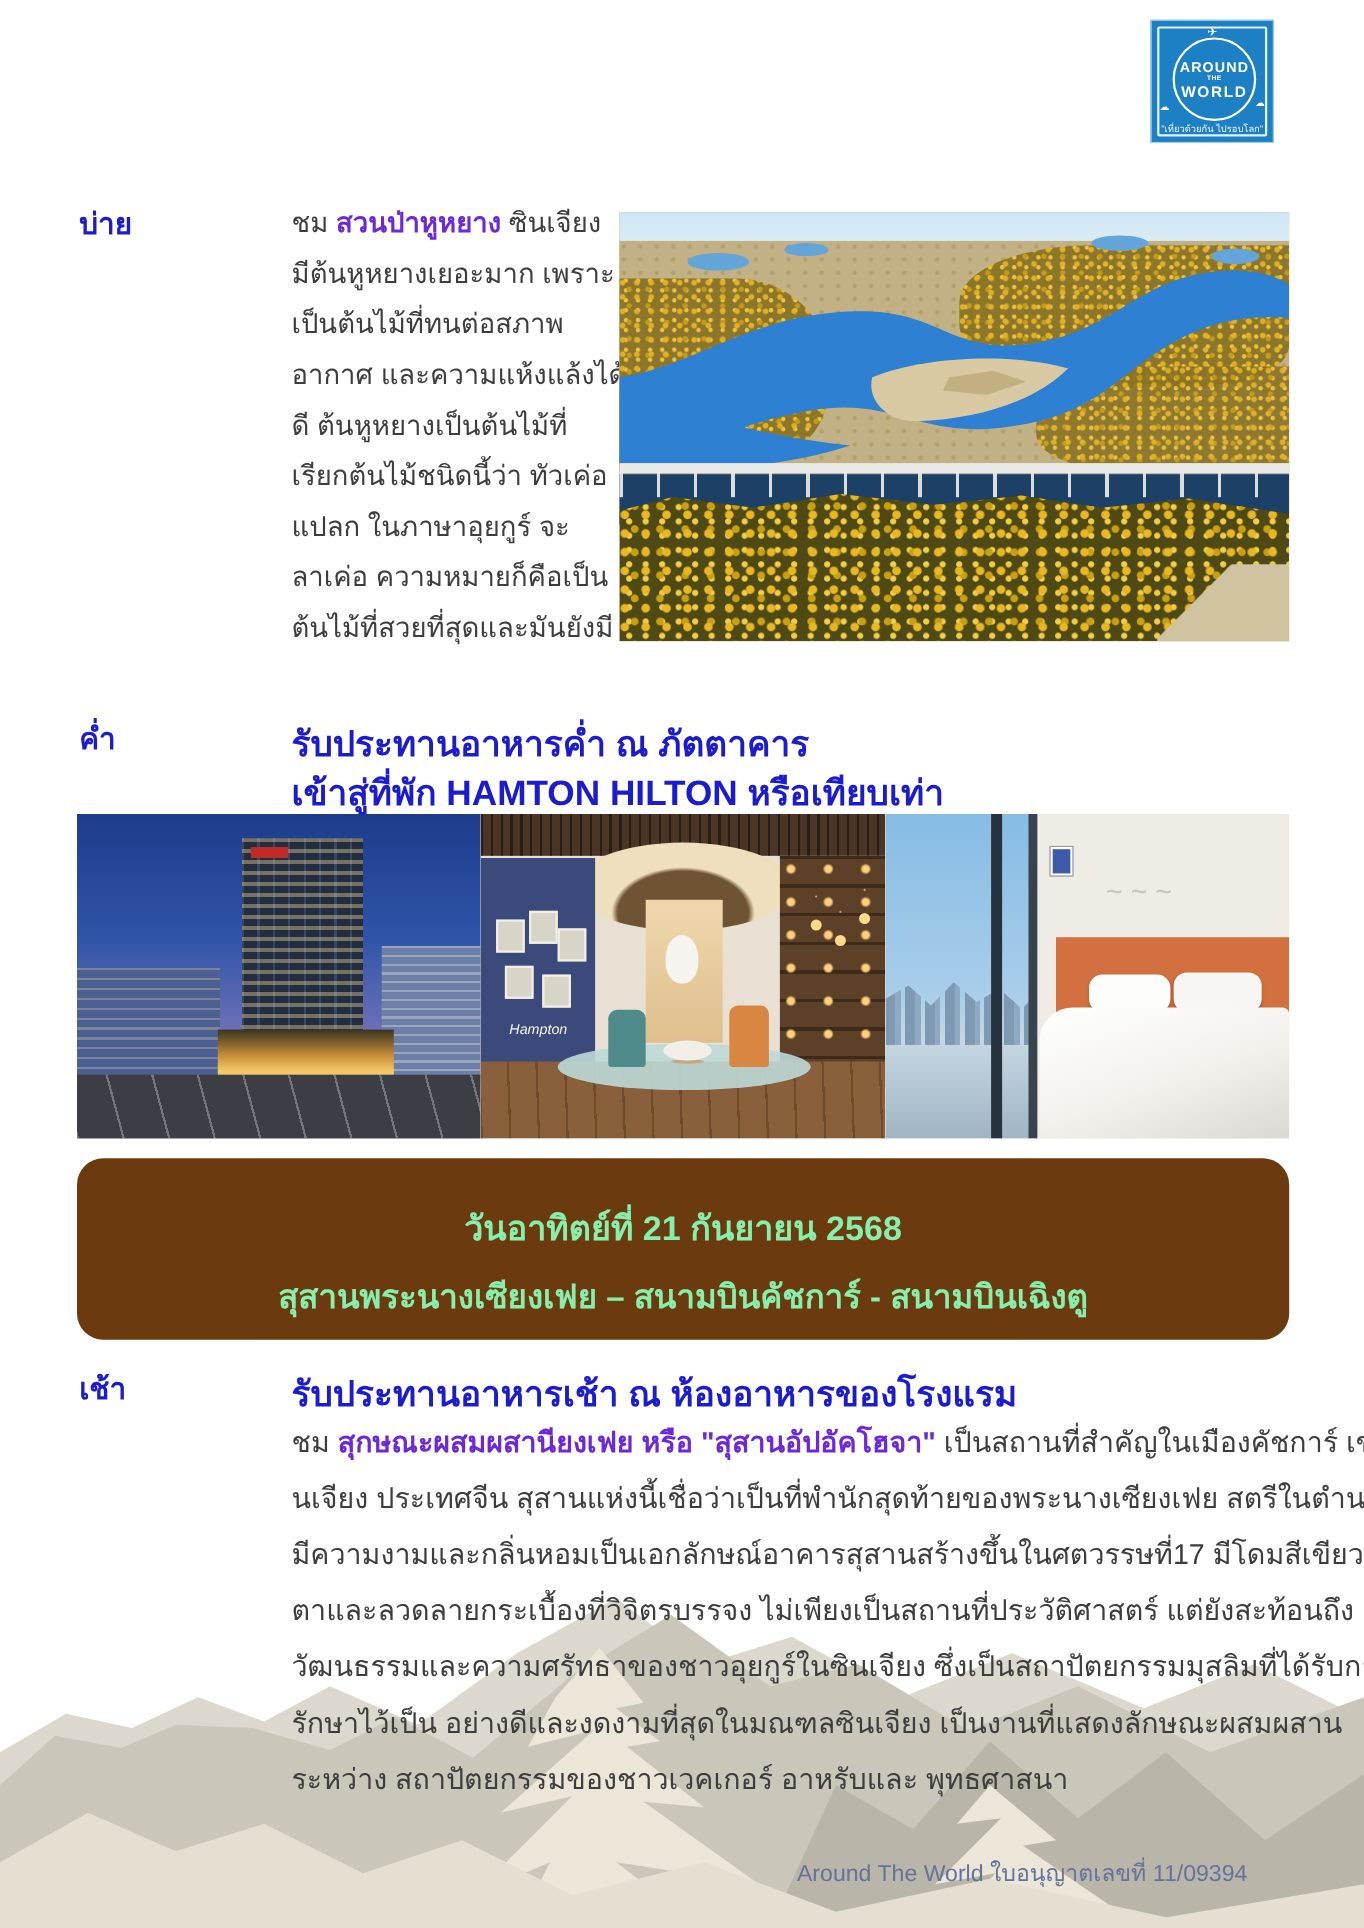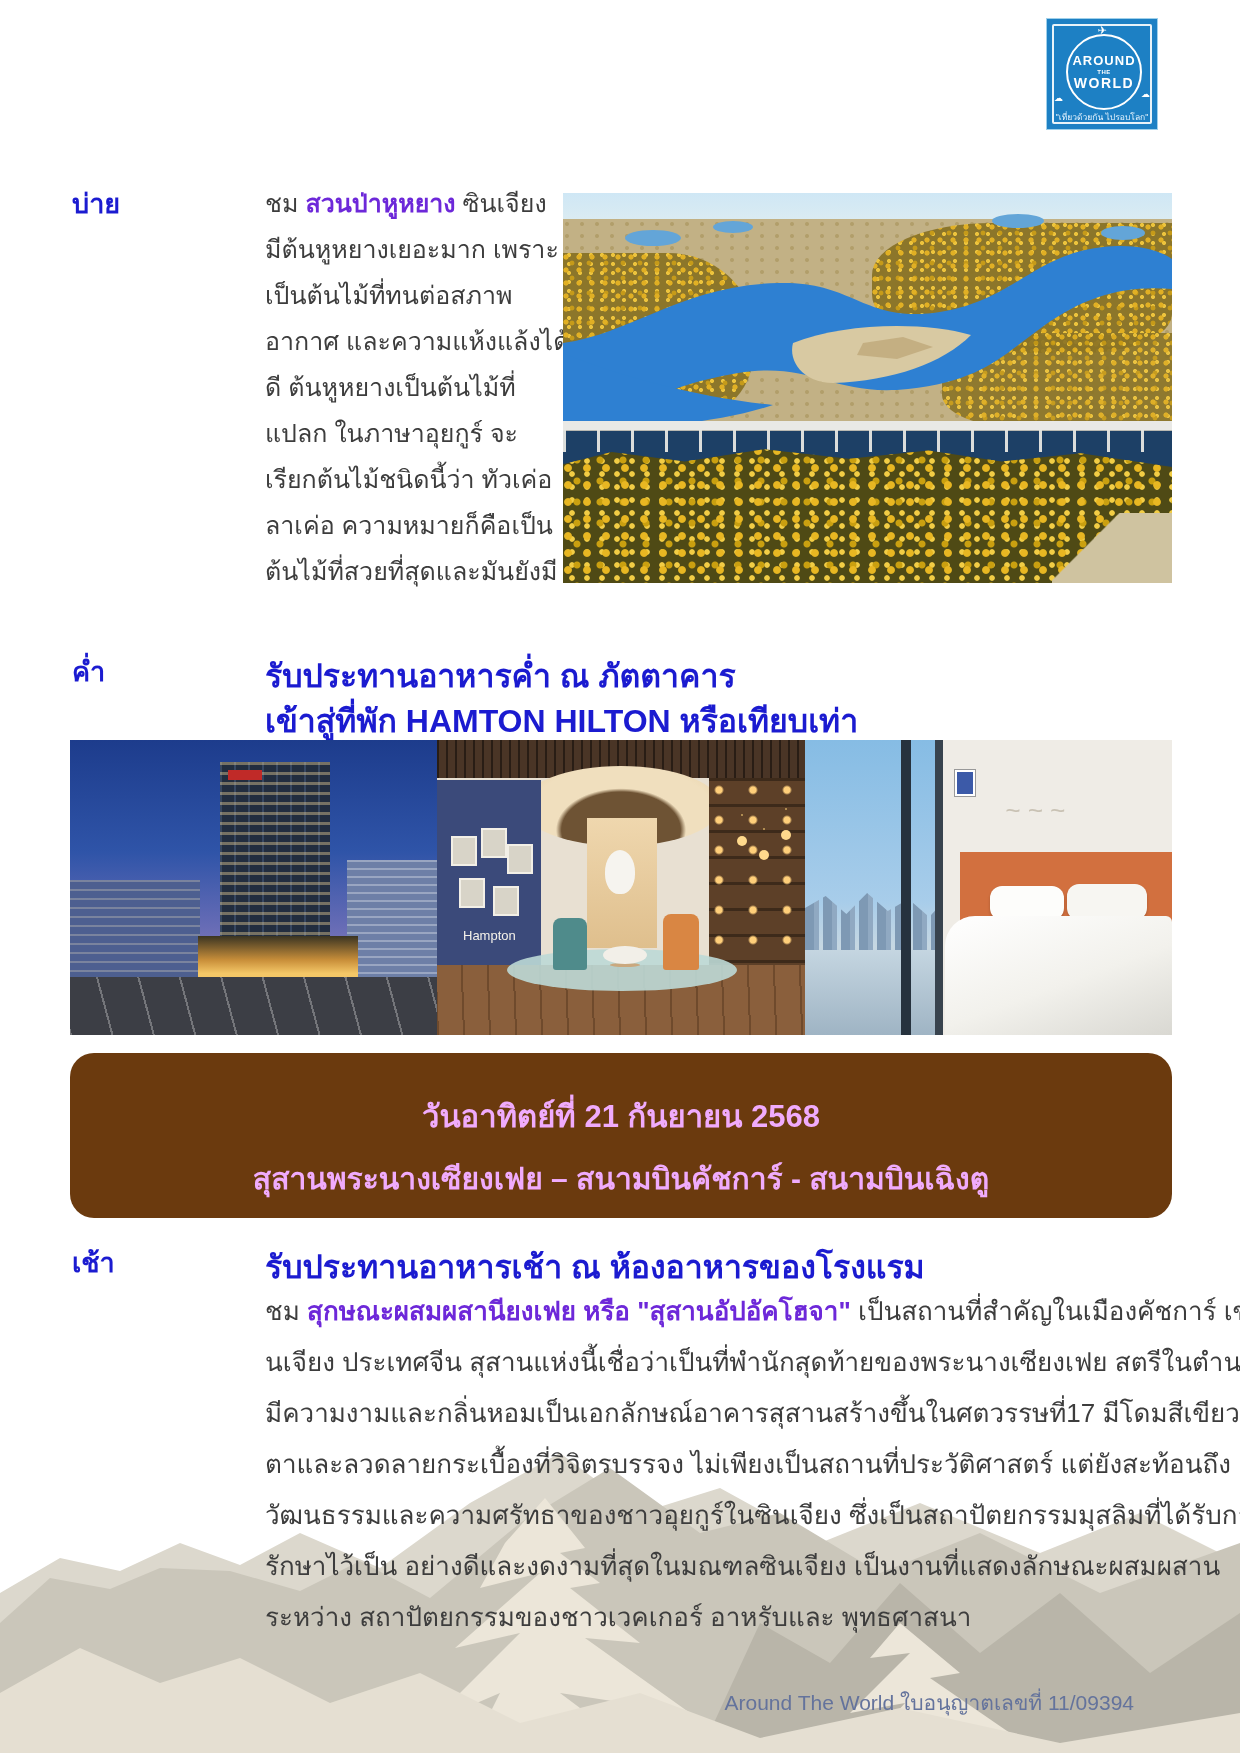--- a/index.html
+++ b/index.html
@@ -109,21 +109,21 @@
     background-image:repeating-linear-gradient(180deg, rgba(255,255,255,.3) 0 2px, rgba(0,0,0,0) 2px 8px);}
   .h1-road{position:absolute;left:0;bottom:0;width:100%;height:58px;background:#3c3e45;
     background-image:repeating-linear-gradient(75deg, rgba(220,220,220,.35) 0 2px, rgba(0,0,0,0) 2px 40px);}
   .h2{width:368px;background:#e8e0d2;}
   .h2-ceiling{position:absolute;left:0;top:0;width:100%;height:38px;background:#4a3526;
     background-image:repeating-linear-gradient(90deg, rgba(0,0,0,.45) 0 2px, rgba(0,0,0,0) 2px 9px);}
   .h2-arch{position:absolute;left:84px;top:26px;width:200px;height:80px;border-radius:50%;
     background:radial-gradient(ellipse at 50% 80%, #6e5334 0 42%, #f0dfbe 46% 72%, #e4cda1 100%);}
   .h2-wall{position:absolute;left:0;top:40px;width:104px;height:205px;background:#3b4a7a;}
   .h2-frame{position:absolute;width:22px;height:26px;background:#d8d4c8;border:2px solid #f2efe6;}
-  .h2-sign{position:absolute;left:26px;top:188px;color:#f5f2ea;font-size:13px;}
+  .h2-sign{position:absolute;left:26px;top:188px;color:#f5f2ea;font-size:13px;font-style:italic;}
   .h2-shelf{position:absolute;right:0;top:38px;width:96px;height:210px;background:#5d4028;
     background-image:
       radial-gradient(circle at 10px 12px, #ffcf7a 3px, rgba(0,0,0,0) 5px),
       repeating-linear-gradient(180deg, rgba(0,0,0,.35) 0 3px, rgba(0,0,0,0) 3px 26px);
     background-size:34px 30px,100% 100%;}
   .h2-door{position:absolute;left:150px;top:78px;width:70px;height:130px;
     background:linear-gradient(#efd7ae,#dfbf8d);}
   .h2-sculpt{position:absolute;left:168px;top:110px;width:30px;height:44px;border-radius:50% 50% 45% 45%;
     background:#f6f4ef;}
   .h2-floor{position:absolute;left:0;bottom:0;width:100%;height:70px;background:#8a5f3c;
@@ -145,21 +145,21 @@
   .h3-art{position:absolute;left:200px;top:55px;width:150px;height:40px;color:#c9c2b4;font-size:26px;font-style:italic;overflow:hidden;}
   .h3-headboard{position:absolute;left:155px;top:112px;width:212px;height:74px;background:#d2703f;}
   .h3-pillow1{position:absolute;left:185px;top:146px;width:74px;height:34px;border-radius:12px;background:#fdfdfb;box-shadow:0 2px 3px rgba(0,0,0,.2);}
   .h3-pillow2{position:absolute;left:262px;top:144px;width:80px;height:36px;border-radius:12px;background:#f7f6f2;box-shadow:0 2px 3px rgba(0,0,0,.2);}
   .h3-bed{position:absolute;left:140px;top:176px;width:227px;height:119px;border-radius:30px 6px 0 0;
     background:linear-gradient(160deg,#ffffff 0%,#f2f1ec 55%,#d9d8d2 100%);}
   .h3-frame{position:absolute;left:150px;top:30px;width:16px;height:22px;background:#3c5aa8;border:2px solid #ffffff;box-shadow:0 0 0 1px #999;}
   
   .banner{
     position:absolute;left:70px;top:1053px;width:1102px;height:165px;border-radius:24px;
-    background:#6b3a0e;color:#f0abfc;text-align:center;z-index:3;
+    background:#6b3a0e;color:#86efac;text-align:center;z-index:3;
   }
   .banner-line1{margin-top:38px;font-size:31px;font-weight:bold;}
   .banner-line2{margin-top:14px;font-size:30px;font-weight:bold;}
   
   .mountains{position:absolute;left:0;bottom:0;width:1240px;height:360px;z-index:1;}
   
   .footer{
     position:absolute;right:106px;top:1686px;color:#64739c;font-size:21px;z-index:3;white-space:nowrap;
   }
 </style>
@@ -191,22 +191,22 @@
   </div>
 
   <div class="time-label" style="top:182px">บ่าย</div>
 
   <div class="afternoon-para">
     <div class="para-line"><span>ชม </span><span class="b">สวนป่าหูหยาง</span><span> ซินเจียง</span></div>
     <div class="para-line">มีต้นหูหยางเยอะมาก เพราะ</div>
     <div class="para-line">เป็นต้นไม้ที่ทนต่อสภาพ</div>
     <div class="para-line">อากาศ และความแห้งแล้งได้</div>
     <div class="para-line">ดี ต้นหูหยางเป็นต้นไม้ที่</div>
+    <div class="para-line">เรียกต้นไม้ชนิดนี้ว่า ทัวเค่อ</div>
     <div class="para-line">แปลก ในภาษาอุยกูร์ จะ</div>
-    <div class="para-line">เรียกต้นไม้ชนิดนี้ว่า ทัวเค่อ</div>
     <div class="para-line">ลาเค่อ ความหมายก็คือเป็น</div>
     <div class="para-line">ต้นไม้ที่สวยที่สุดและมันยังมี</div>
   </div>
 
   <div class="landscape">
     <div class="ls-sky"></div>
     <div class="ls-plain"></div>
     <div class="ls-forest-right speckle-gold"></div>
     <div class="ls-forest-left speckle-gold"></div>
     <div class="ls-forest-midright speckle-gold"></div>

